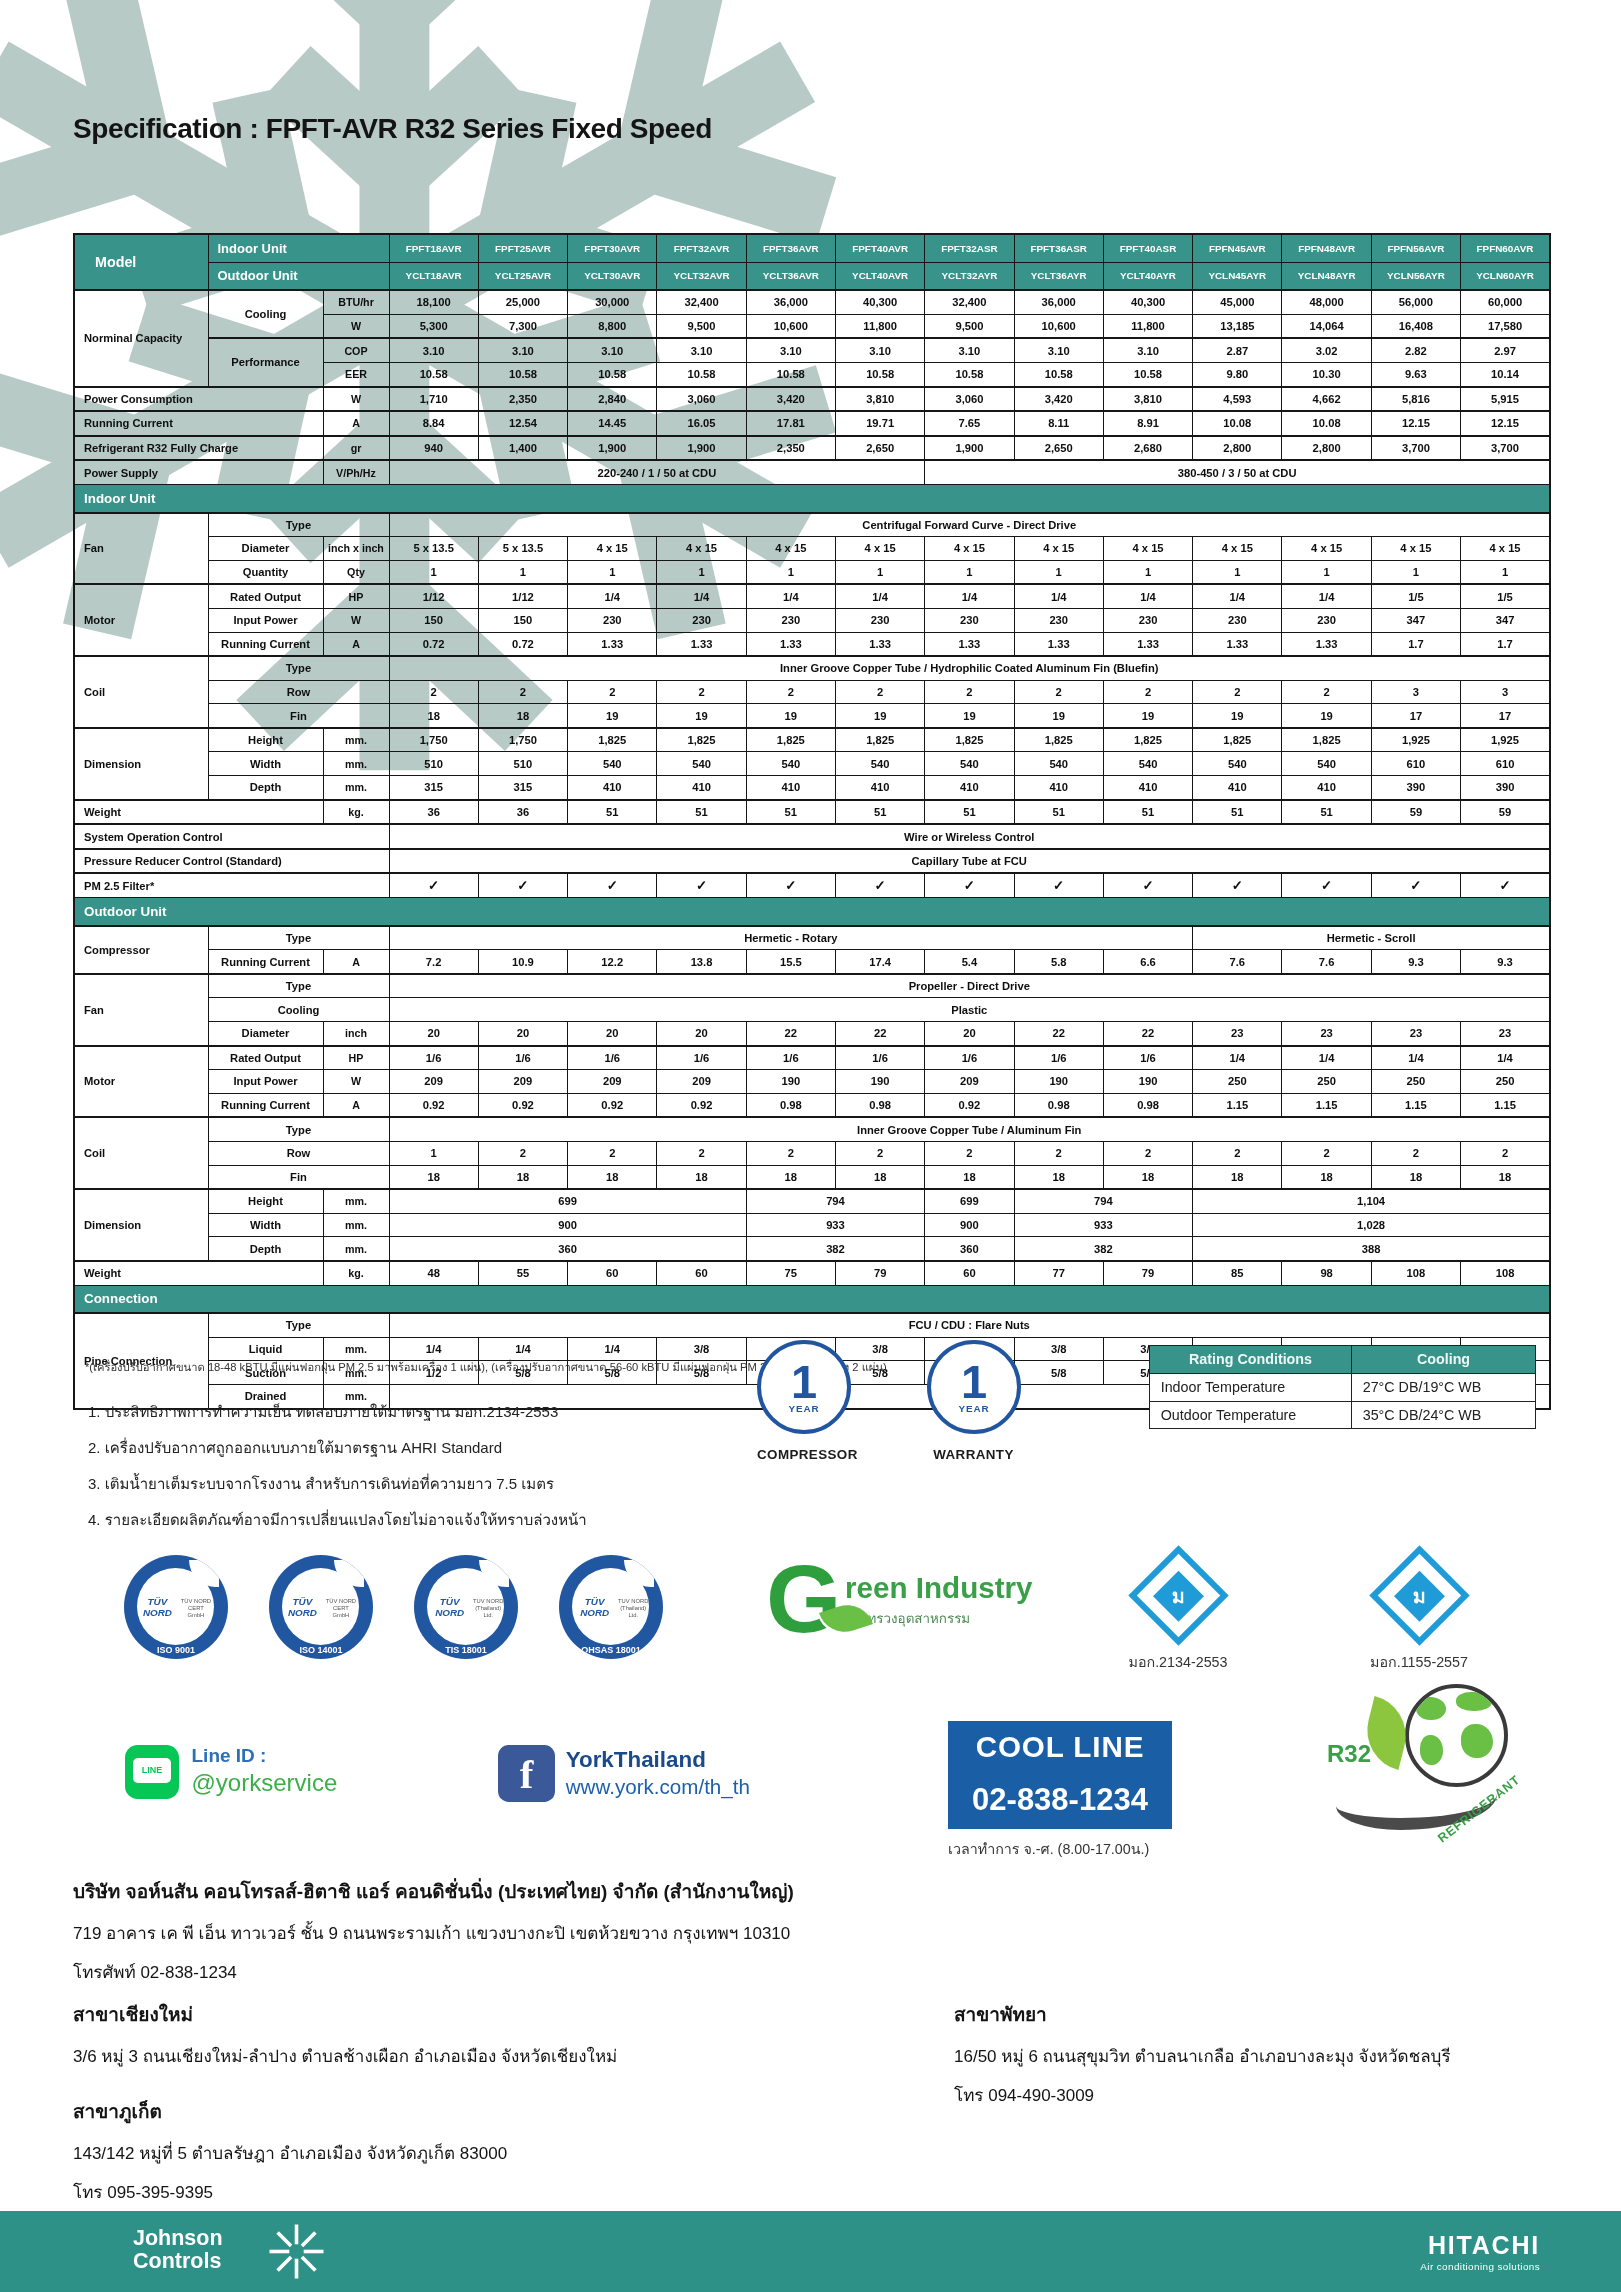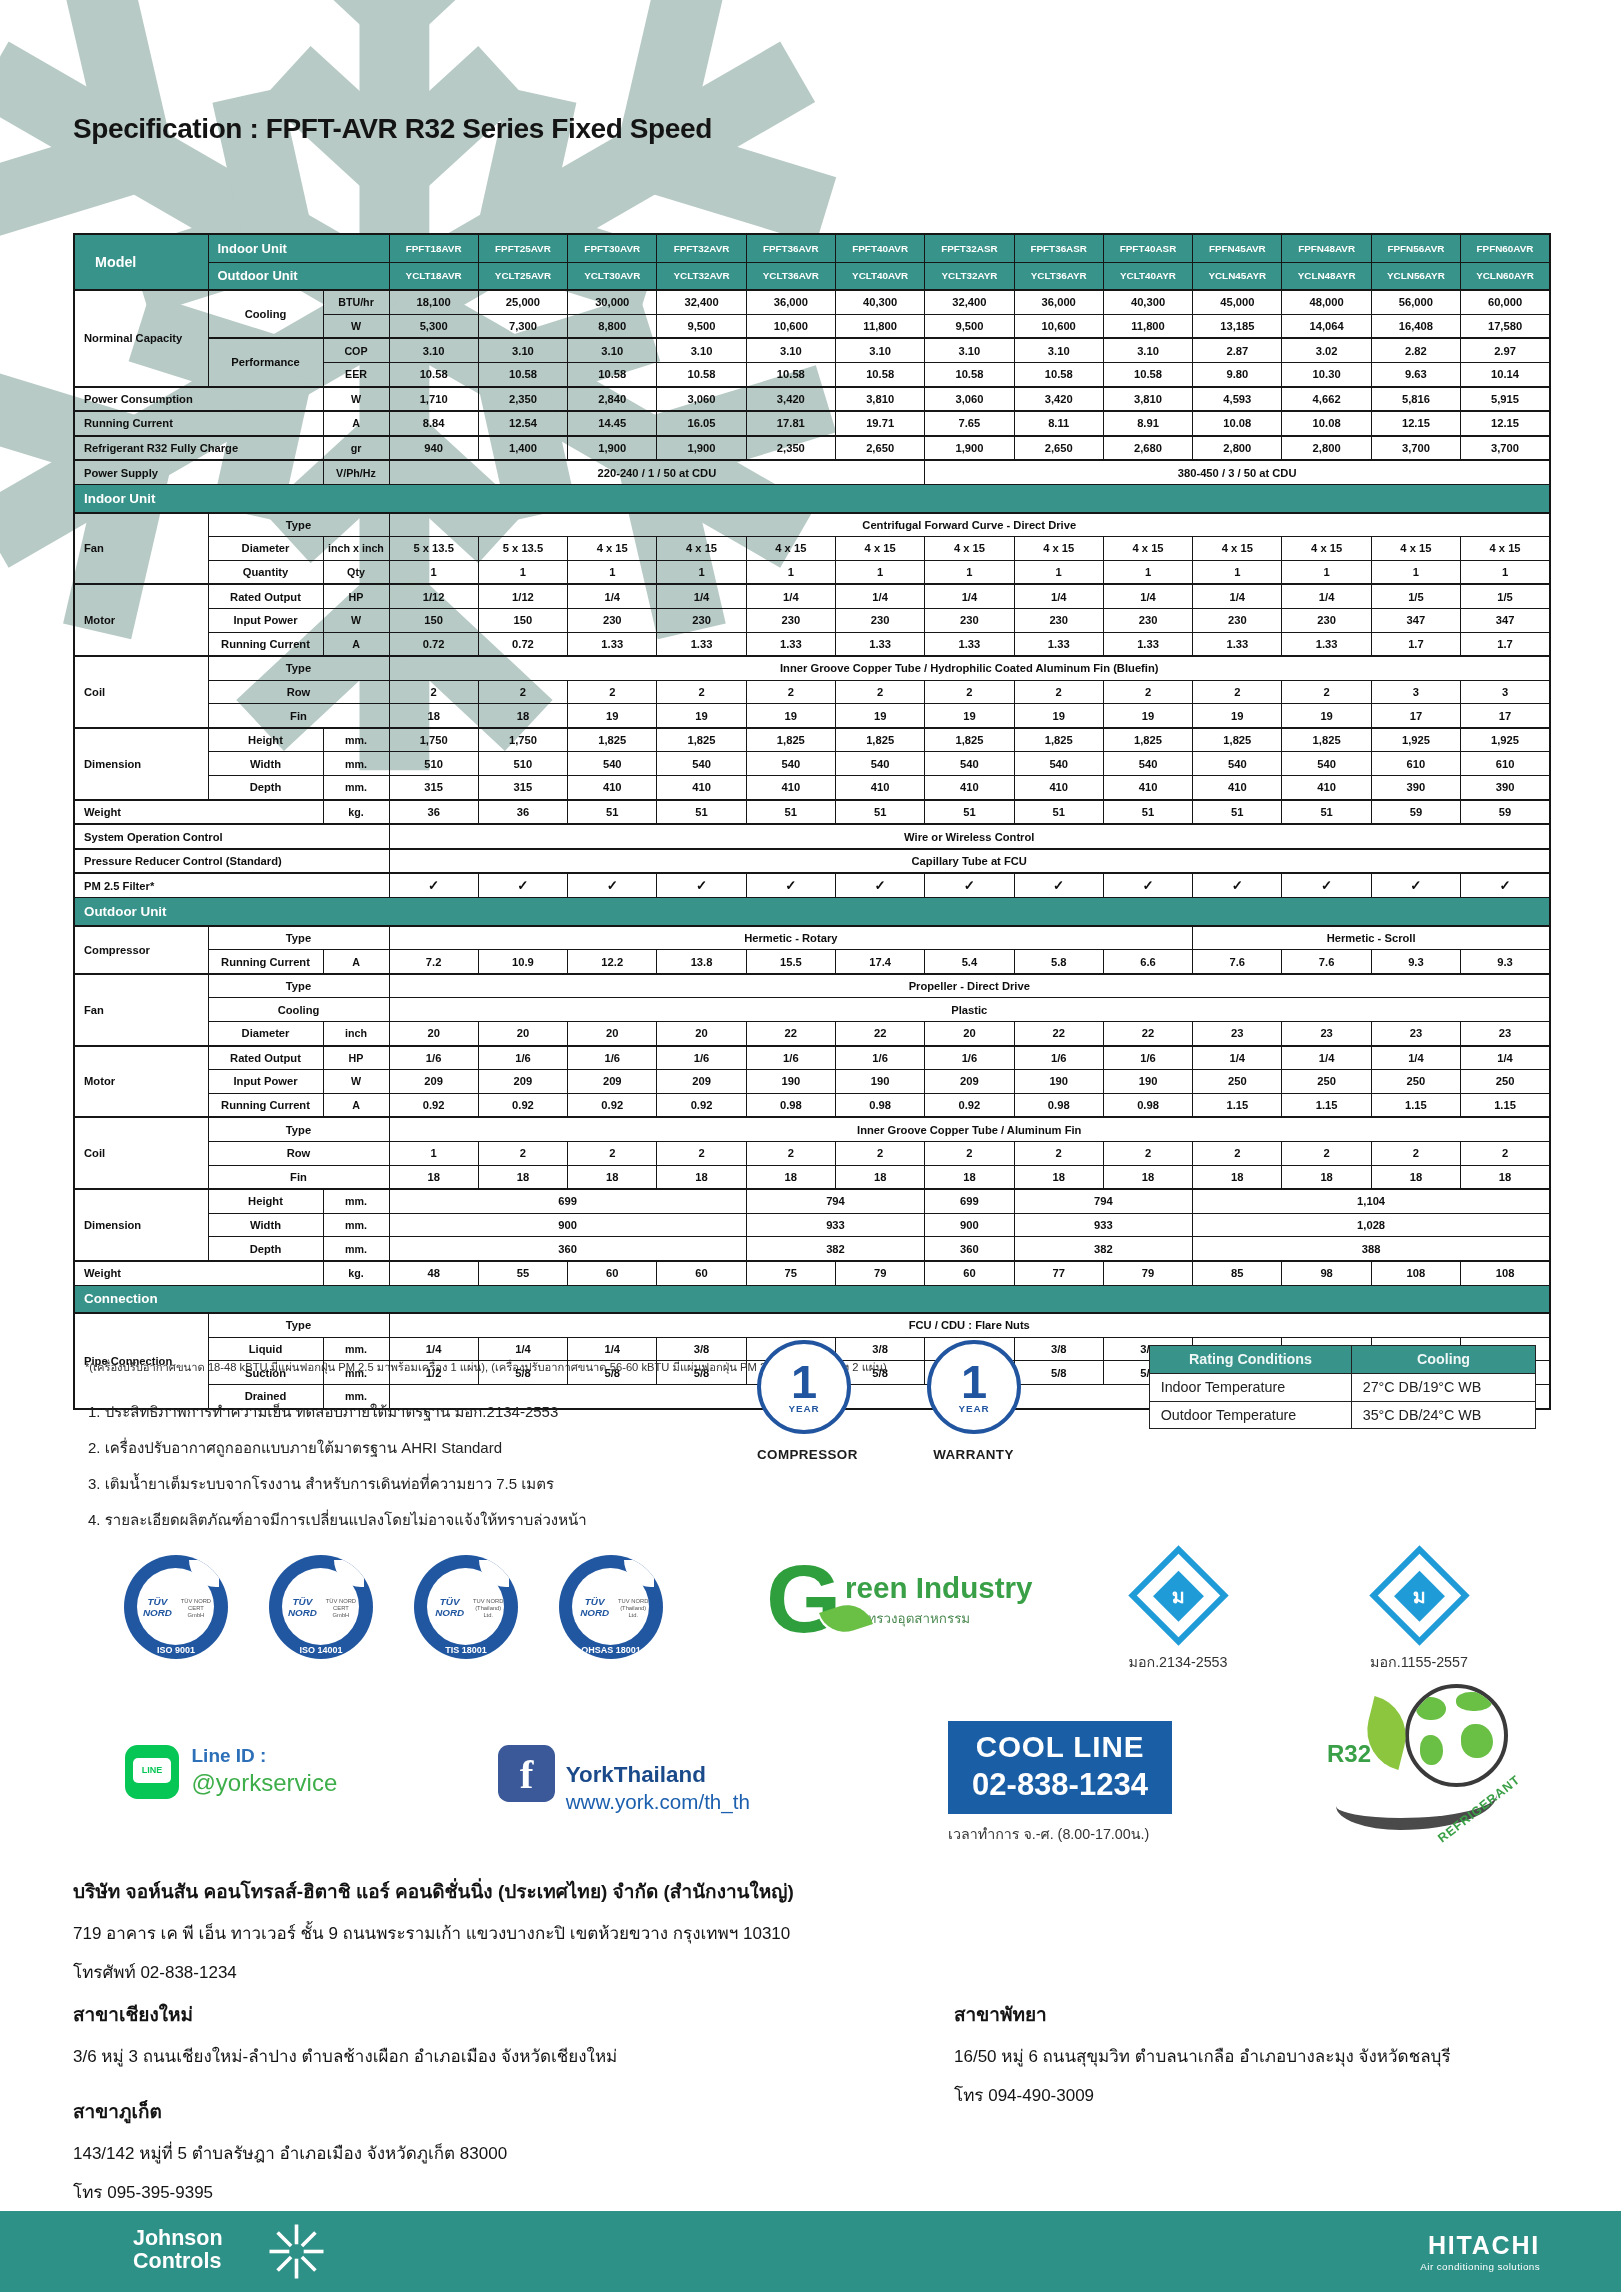--- a/index.html
+++ b/index.html
@@ -75,28 +75,28 @@
   .line-icon{width:54px;height:54px;background:#06c755;border-radius:12.5px;float:left;position:relative;}
   .line-bubble{position:absolute;left:8px;top:12.5px;width:38px;height:25px;background:#fff;border-radius:5px;
                display:flex;align-items:center;justify-content:center;font-size:9px;font-weight:bold;color:#06c755;}
   .line-text{float:left;margin-left:12.5px;}
   .line-id{font-size:19px;font-weight:bold;color:#2d70b8;}
   .line-handle{font-size:24px;color:#3dae49;margin-top:1.8px;}
 
   #fb-block{position:absolute;left:498px;top:1745px;z-index:2;}
   .fb-icon{width:57px;height:57px;background:#3b5998;border-radius:10.7px;float:left;color:#fff;
            font-size:41px;font-weight:bold;text-align:center;line-height:59px;font-family:"Liberation Serif",serif;}
-  .fb-text{float:left;margin-left:10.7px;margin-top:17px;}
+  .fb-text{float:left;margin-left:10.7px;margin-top:2px;}
   .fb-name{font-size:22.4px;font-weight:bold;color:#1b4a8a;}
   .fb-url{font-size:20.6px;color:#1b5fae;margin-top:1.8px;}
 
   #coolline{position:absolute;left:948px;top:1721px;z-index:2;width:224px;}
   .cl-box{background:#1a5fa6;color:#fff;text-align:center;padding:9px 5.4px 10.7px 5.4px;}
   .cl-title{font-size:29.6px;font-weight:bold;letter-spacing:0.9px;}
-  .cl-phone{font-size:31px;font-weight:bold;margin-top:3px;}
+  .cl-phone{font-size:31px;font-weight:bold;margin-top:18px;}
   .cl-hours{font-size:14.3px;color:#333;margin-top:9px;text-align:left;}
 
   
   #r32-logo{position:absolute;left:1327px;top:1684px;width:197px;height:179px;z-index:2;}
   .r32-globe{position:absolute;right:16px;top:0;width:95px;height:95px;border:4.5px solid #3a3a3a;border-radius:50%;
              background:#fff;overflow:hidden;}
   .r32-land{position:absolute;background:#6abf45;border-radius:45% 55% 50% 50%;}
   .r32-leaf{position:absolute;left:39px;top:16px;width:41px;height:66px;background:#8cc63f;
             border-radius:0 41px 0 41px;transform:rotate(14deg);}
   .r32-swoosh{position:absolute;left:9px;top:86px;width:161px;height:48px;border:0;

